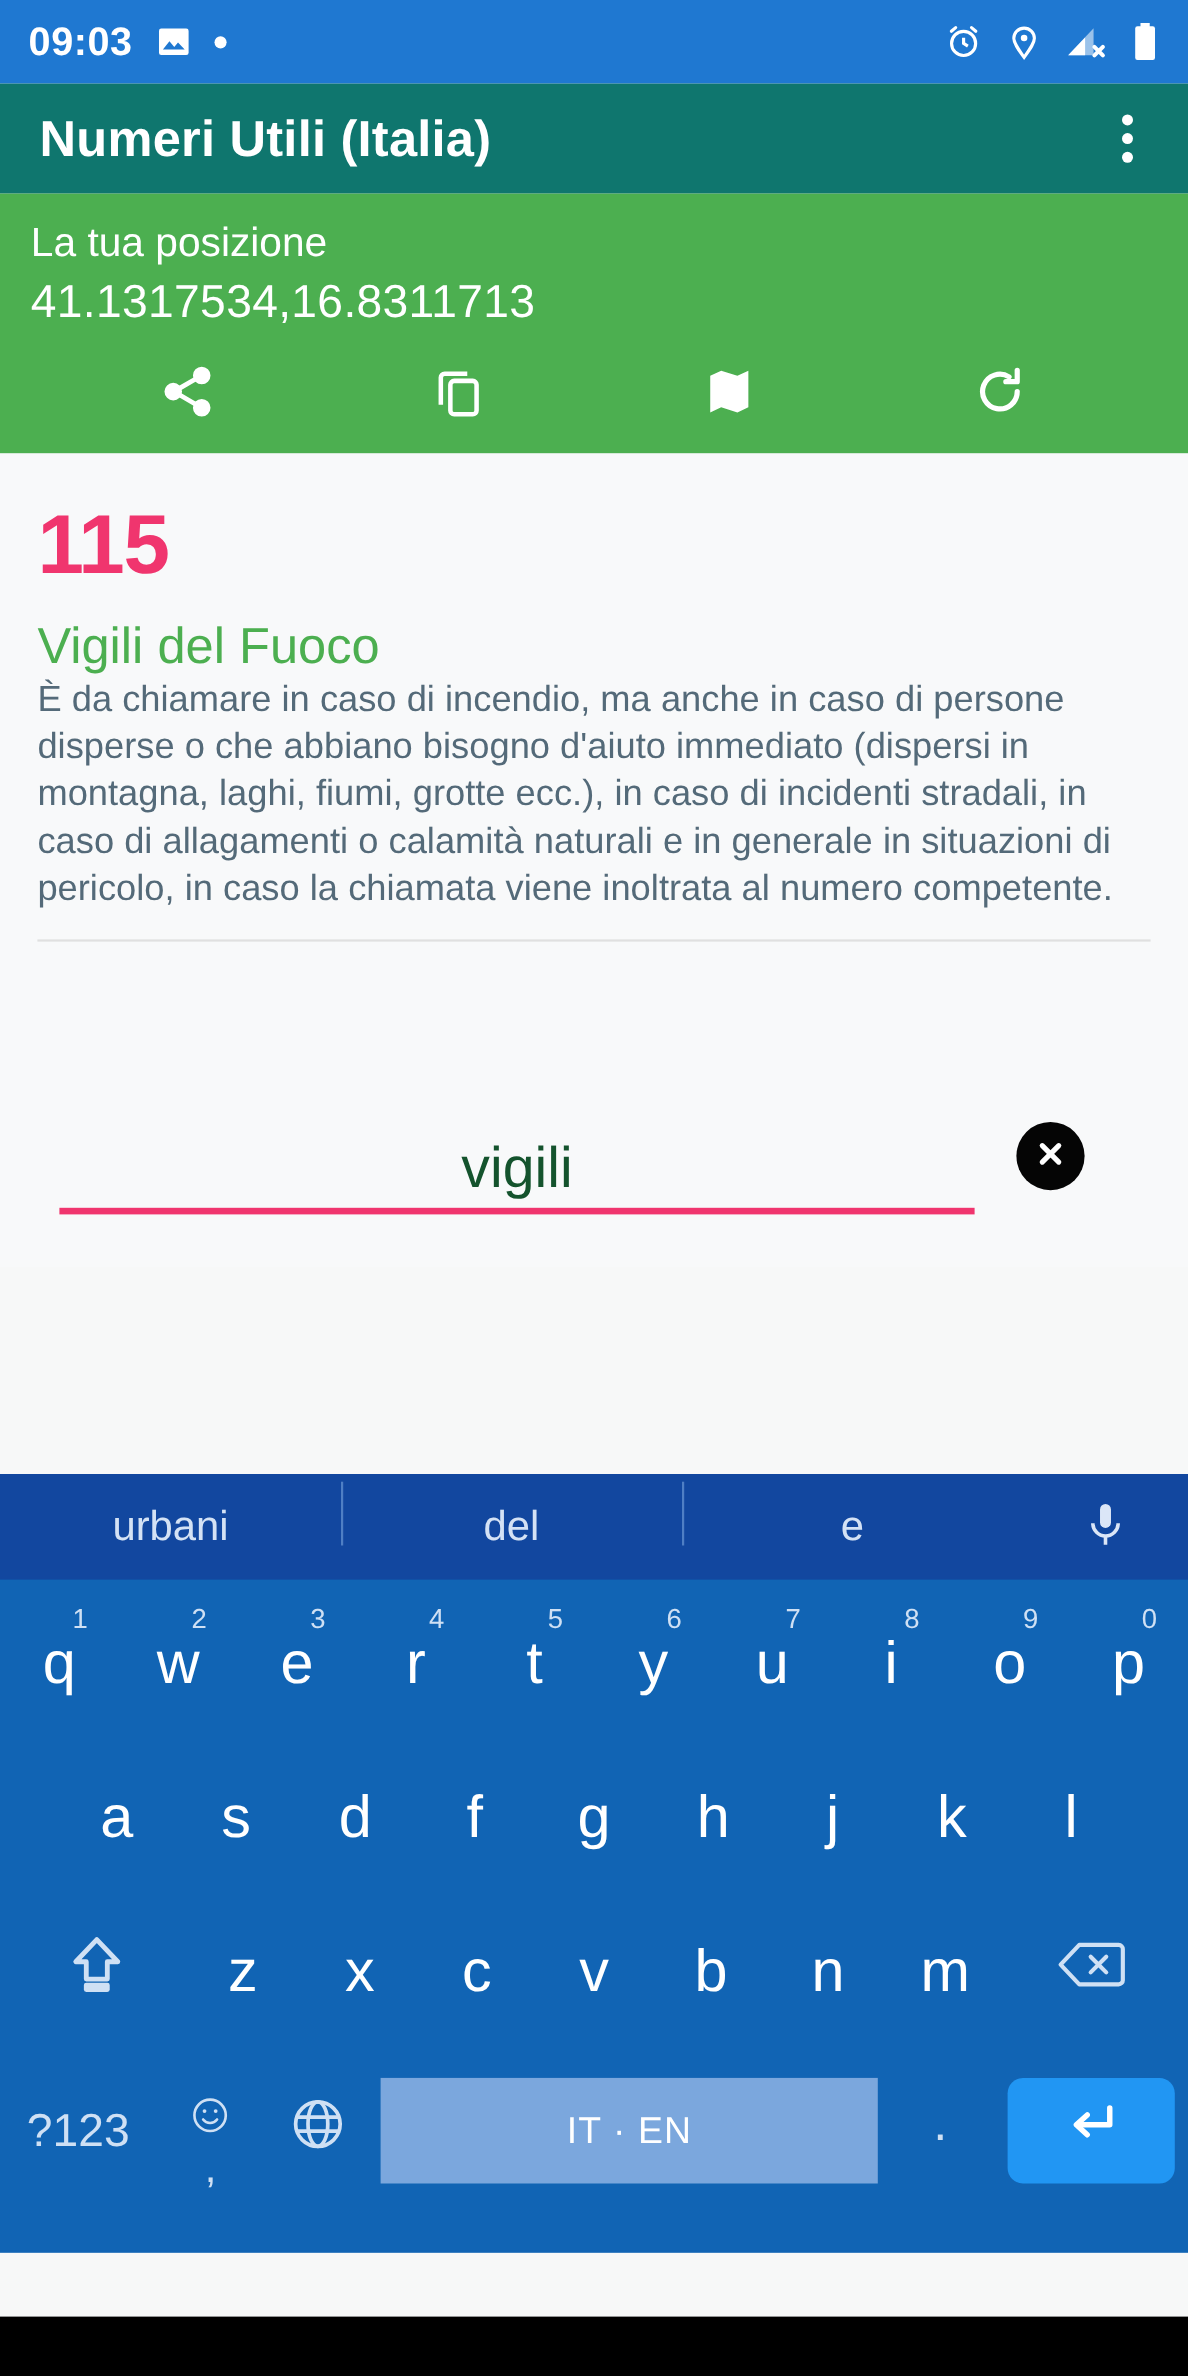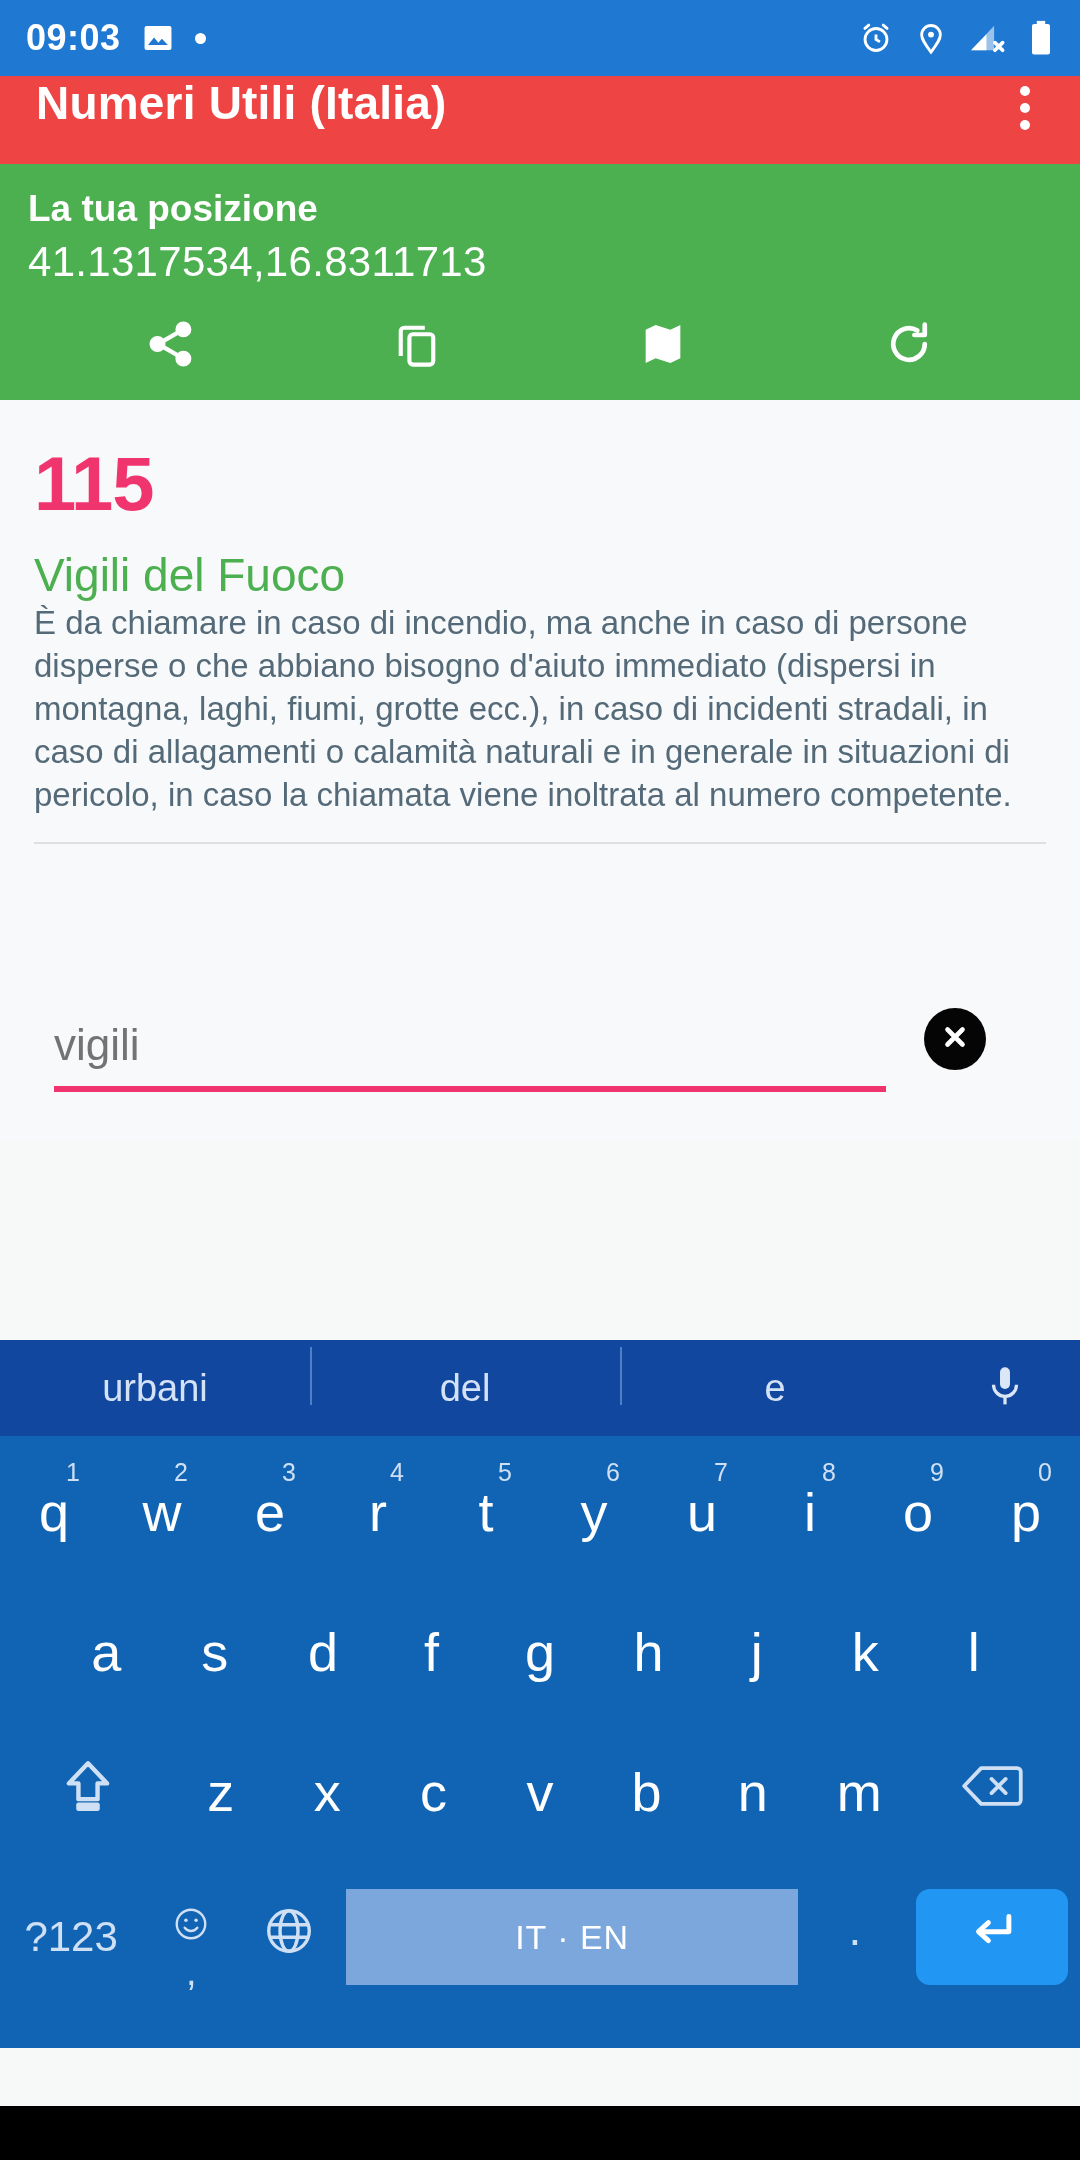--- a/index.html
+++ b/index.html
@@ -17,33 +17,33 @@
     padding:0 26px; color:#fff;
   }
   .sb-time{ font-size:36px; font-weight:700; letter-spacing:0.5px; }
   .sb-left{ display:flex; align-items:center; gap:20px; flex:1; }
   .sb-right{ display:flex; align-items:center; gap:20px; }
   .sb-icon{ display:flex; align-items:center; justify-content:center; }
   .sb-dot{ width:11px; height:11px; border-radius:50%; background:#fff; }
 
   
   .appbar{
-    height:88px; background:#ef4444; display:flex; 
+    height:100px; background:#0f766e; display:flex; align-items:center;
     padding:0 36px; color:#fff;
   }
   .appbar-title{ font-size:46px; font-weight:700; flex:1; letter-spacing:0.2px; }
   .overflow{ display:flex; flex-direction:column; gap:7px; padding:10px 14px; cursor:pointer; }
   .overflow span{ width:10px; height:10px; border-radius:50%; background:#fff; display:block; }
 
   
   .location{
     background:#4caf50; color:#fff; padding:24px 28px 0 28px; height:236px;
     position:relative;
   }
-  .loc-label{ font-size:37px; font-weight:700; margin-bottom:8px; }
+  .loc-label{ font-size:37px; font-weight:400; margin-bottom:8px; }
   .loc-coords{ font-size:42px; font-weight:400; letter-spacing:0.3px; }
   .loc-actions{
     position:absolute; left:0; right:0; bottom:14px;
     display:flex; align-items:center; justify-content:space-around;
     padding:0 48px;
   }
   .loc-btn{ width:96px; height:80px; display:flex; align-items:center; justify-content:center; cursor:pointer; }
 
   
   .result{ padding:46px 34px 24px 34px; background:#f8f9fa; }
@@ -51,21 +51,21 @@
   .result-title{ font-size:46px; font-weight:400; color:#4caf50; margin-top:26px; }
   .result-desc{
     font-size:33px; line-height:1.30; color:#546a79;
   }
   .divider{ height:2px; background:#e0e0e0; margin-top:26px; }
 
   
   .searchwrap{ background:#f8f9fa; height:272px; position:relative; }
   .search-row{ position:absolute; left:54px; right:0; top:152px; display:flex; align-items:flex-start; }
   .search-field{ width:832px; }
-  .search-text{ font-size:44px; color:#737373; height:58px; }
+  .search-text{ font-size:52px; color:#14532d; height:58px;text-align:center; }
   .search-underline{ height:6px; background:#f0356e; margin-top:8px; width:100%; }
   .clear-btn{
     width:62px; height:62px; border-radius:50%; background:#050505;
     display:flex; align-items:center; justify-content:center; cursor:pointer;
     margin-left:38px; margin-top:-12px; flex:none;
   }
 
   
   .keyboard{ position:absolute; left:0; right:0; top:1340px; height:708px; background:#1164b4; }
   .suggestions{

